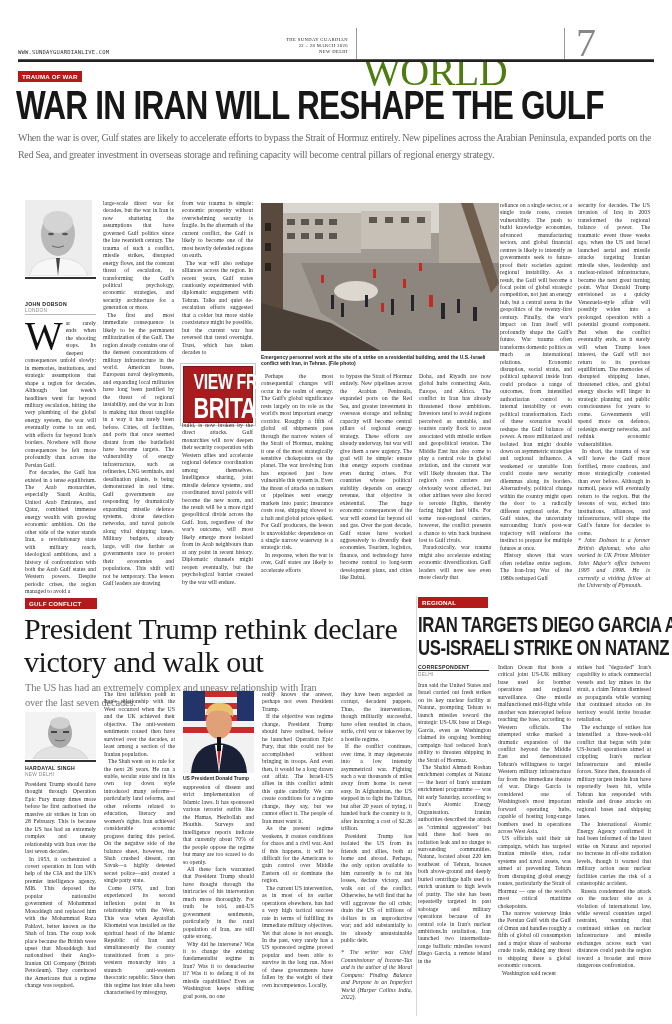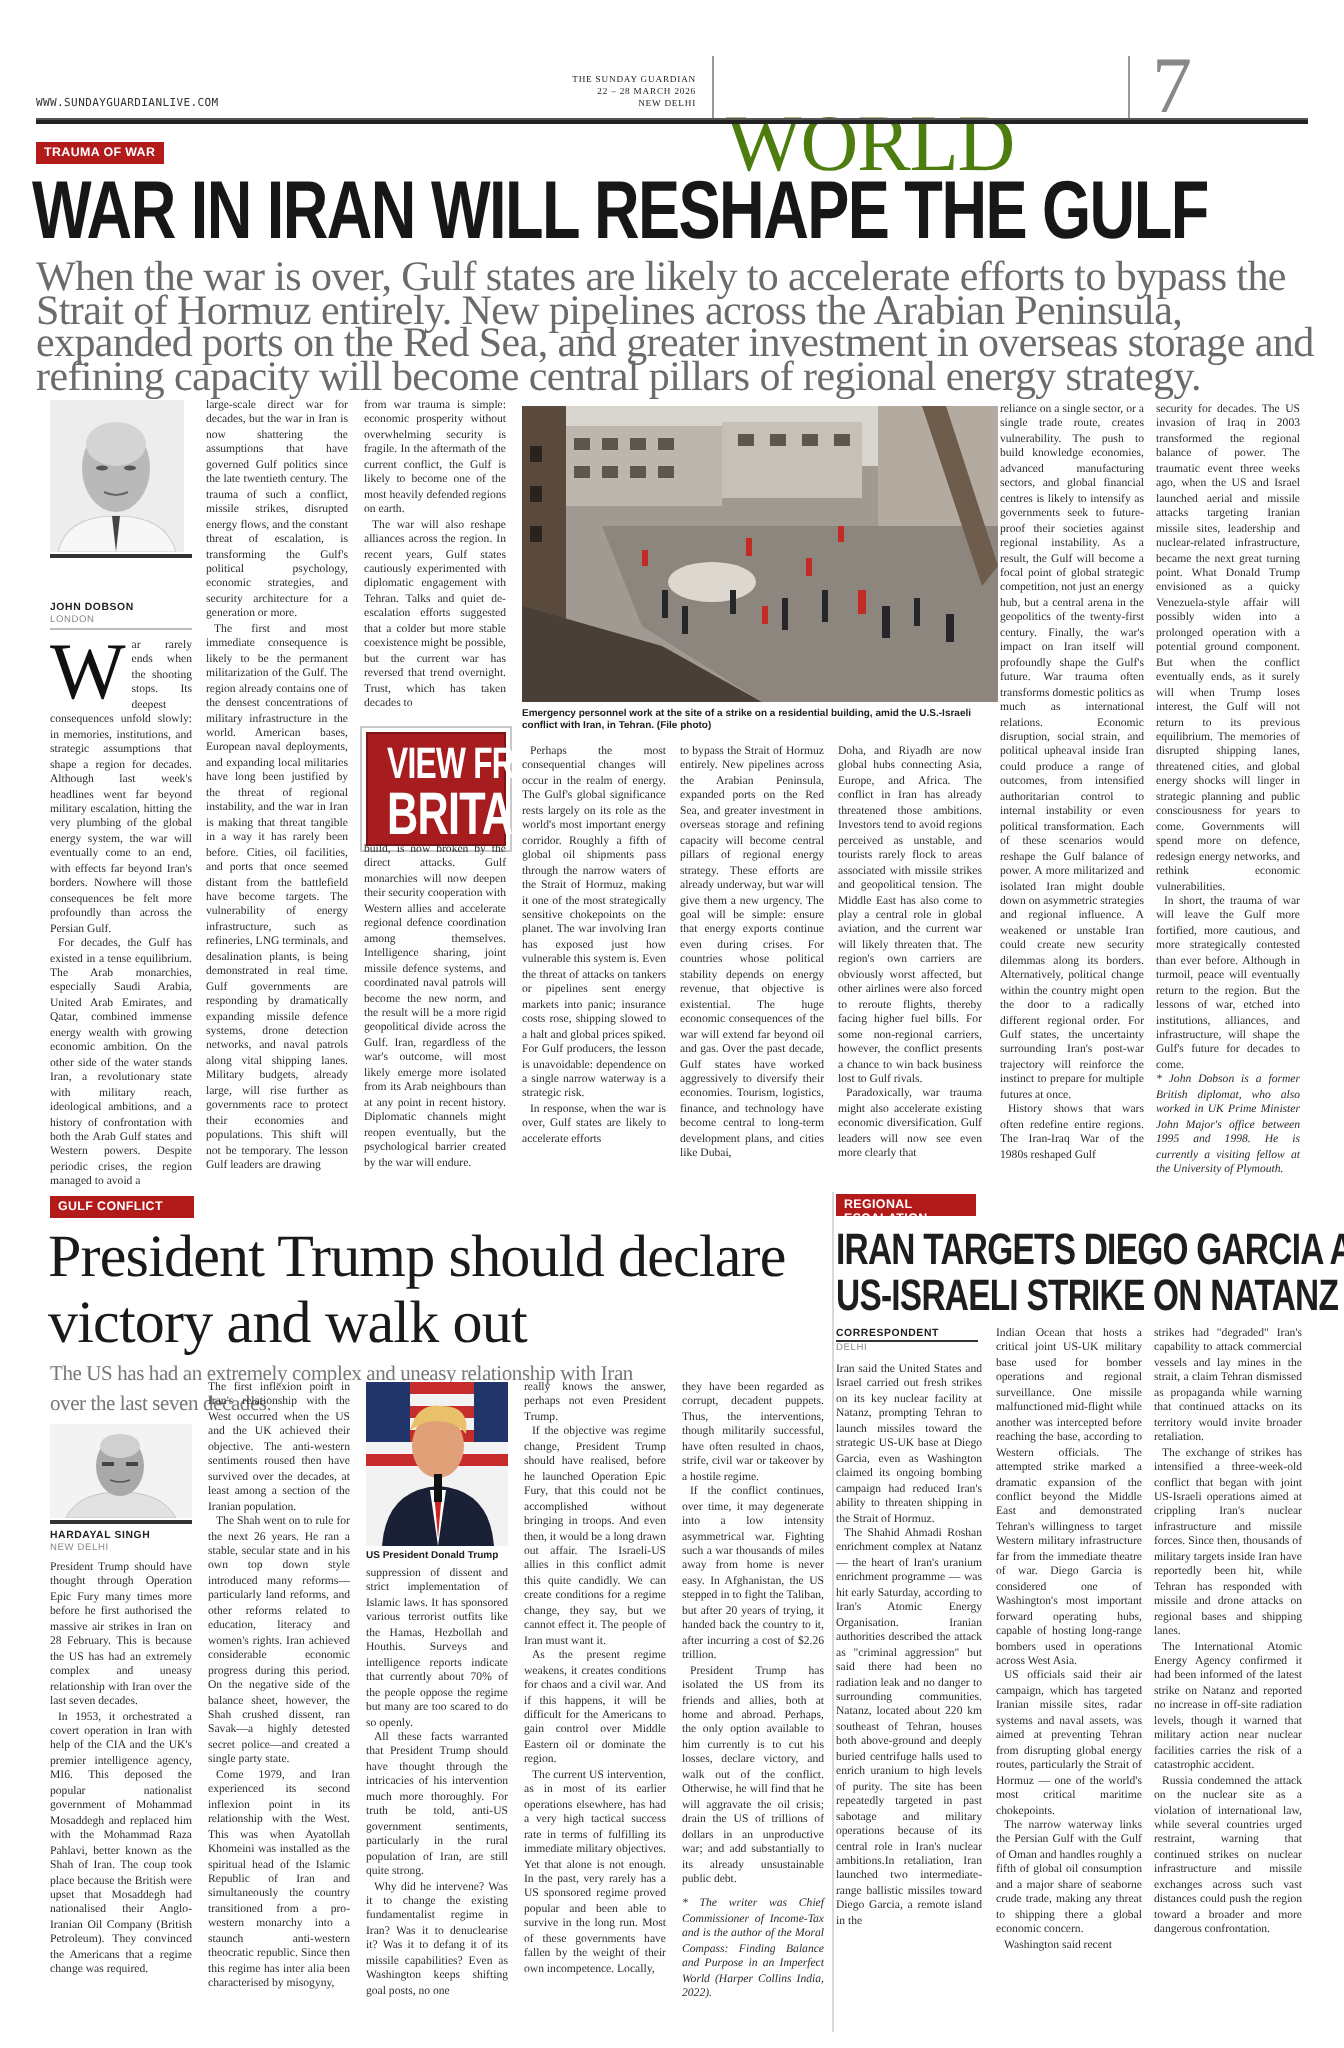--- a/index.html
+++ b/index.html
@@ -15,21 +15,21 @@
   .section-title { left: 363px; top: 22px; font-family: "Liberation Serif", serif; font-size: 40px; color: #4d7c0f; letter-spacing: -0.5px; line-height: 42px; margin-top: 29px; }
   .page-rule { left: 564px; top: 28px; width: 1px; height: 32px; background: #999; }
   .page-num { left: 576px; top: 22px; font-family: "Liberation Serif", serif; font-size: 40px; color: #888; line-height: 42px; }
   .top-line { left: 18px; top: 59px; width: 636px; height: 1px; background: #555; }
   .top-thick { left: 18px; top: 60px; width: 636px; height: 2px; background: #222; }
 
   
   .kicker { background: #b31b1b; color: #fff; font-family: "Liberation Sans", sans-serif; font-weight: bold; font-size: 6.2px; padding: 2px 4px; letter-spacing: 0.2px; text-transform: uppercase; height: 11px; line-height: 7px; }
 
   .headline-1 { left: 16px; top: 82px; font-family: "Liberation Sans", sans-serif; font-weight: bold; font-size: 41px; line-height: 46px; color: #171717; letter-spacing: -1px; transform: scaleX(0.77); transform-origin: left top; white-space: nowrap; }
-  .standfirst-1 { left: 18px; top: 130px; width: 640px; font-family: "Liberation Serif", serif; font-size: 21px; line-height: 16.5px; color: #6b6b6b; letter-spacing: -0.3px; }
+  .standfirst-1 { left: 18px; top: 130px; width: 640px; font-family: "Liberation Serif", serif; font-size: 10px; line-height: 16.5px; color: #6b6b6b; letter-spacing: -0.3px; }
 
   
   .col { font-family: "Liberation Serif", serif; font-size: 5.8px; line-height: 7.45px; color: #2a2a2a; text-align: justify; hyphens: auto; }
   .col p { text-indent: 4px; }
   .col p.noindent { text-indent: 0; }
   .dropcap { float: left; font-size: 40px; line-height: 30px; margin: 1px 3px 0 0; font-family: "Liberation Serif", serif; color: #111; }
 
   .author-photo { background: linear-gradient(180deg,#f4f4f4 0%,#e6e6e6 100%); overflow: hidden; }
   .byline-name { font-family: "Liberation Sans", sans-serif; font-weight: bold; font-size: 5.2px; color: #222; letter-spacing: 0.3px; text-transform: uppercase; }
   .byline-loc { font-family: "Liberation Sans", sans-serif; font-size: 4.8px; color: #888; text-transform: uppercase; letter-spacing: 0.3px; }
@@ -179,21 +179,21 @@
   <p>History shows that wars often redefine entire regions. The Iran-Iraq War of the 1980s reshaped Gulf</p>
 </div>
 
 <div class="abs col" style="left:578px; top:202px; width:72px;">
   <p class="noindent">security for decades. The US invasion of Iraq in 2003 transformed the regional balance of power. The traumatic event three weeks ago, when the US and Israel launched aerial and missile attacks targeting Iranian missile sites, leadership and nuclear-related infrastructure, became the next great turning point. What Donald Trump envisioned as a quicky Venezuela-style affair will possibly widen into a prolonged operation with a potential ground component. But when the conflict eventually ends, as it surely will when Trump loses interest, the Gulf will not return to its previous equilibrium. The memories of disrupted shipping lanes, threatened cities, and global energy shocks will linger in strategic planning and public consciousness for years to come. Governments will spend more on defence, redesign energy networks, and rethink economic vulnerabilities.</p>
   <p>In short, the trauma of war will leave the Gulf more fortified, more cautious, and more strategically contested than ever before. Although in turmoil, peace will eventually return to the region. But the lessons of war, etched into institutions, alliances, and infrastructure, will shape the Gulf's future for decades to come.</p>
   <p class="footnote noindent">* John Dobson is a former British diplomat, who also worked in UK Prime Minister John Major's office between 1995 and 1998. He is currently a visiting fellow at the University of Plymouth.</p>
 </div>
 
 <div class="abs kicker" style="left:25px; top:598px; width:72px;">GULF CONFLICT</div>
-<div class="abs headline-2" style="left:24px; top:612px; width:385px;">President Trump should declare victory and walk out</div>
+<div class="abs headline-2" style="left:24px; top:612px; width:385px;">President Trump rethink declare victory and walk out</div>
 <div class="abs standfirst-2" style="left:25px; top:680px; width:300px;">The US has had an extremely complex and uneasy relationship with Iran over the last seven decades.</div>
 
 <div class="abs author-photo" style="left:25px; top:712px; width:71px; height:47px;">
   <svg width="71" height="47" viewBox="0 0 71 47">
     <rect width="71" height="47" fill="#f3f3f3"></rect>
     <path d="M8 47 Q14 34 35 34 Q56 34 63 47 Z" fill="#e2e2e2" stroke="#c4c4c4" stroke-width="0.5"></path>
     <ellipse cx="35" cy="21" rx="12" ry="15" fill="#a9a9a9"></ellipse>
     <ellipse cx="35" cy="11" rx="10" ry="6" fill="#d0d0d0"></ellipse>
     <rect x="26" y="19" width="6" height="2" fill="#444"></rect>
       <rect x="38" y="19" width="6" height="2" fill="#444"></rect>

